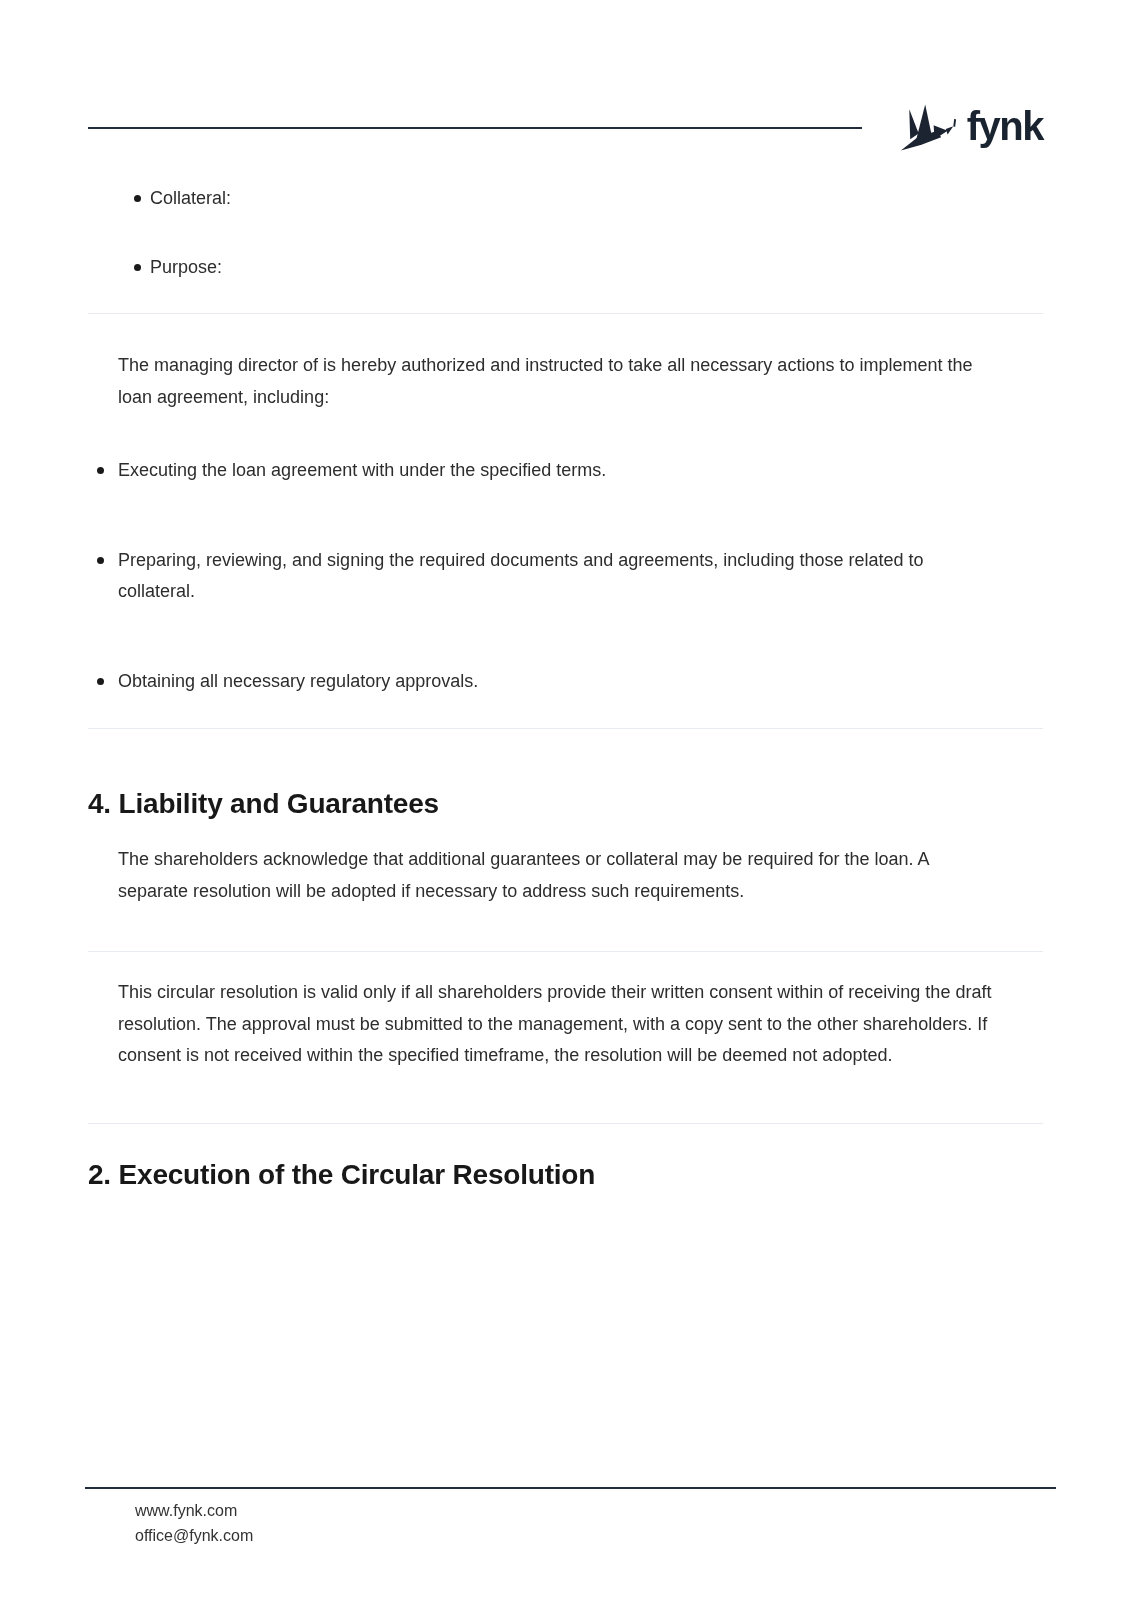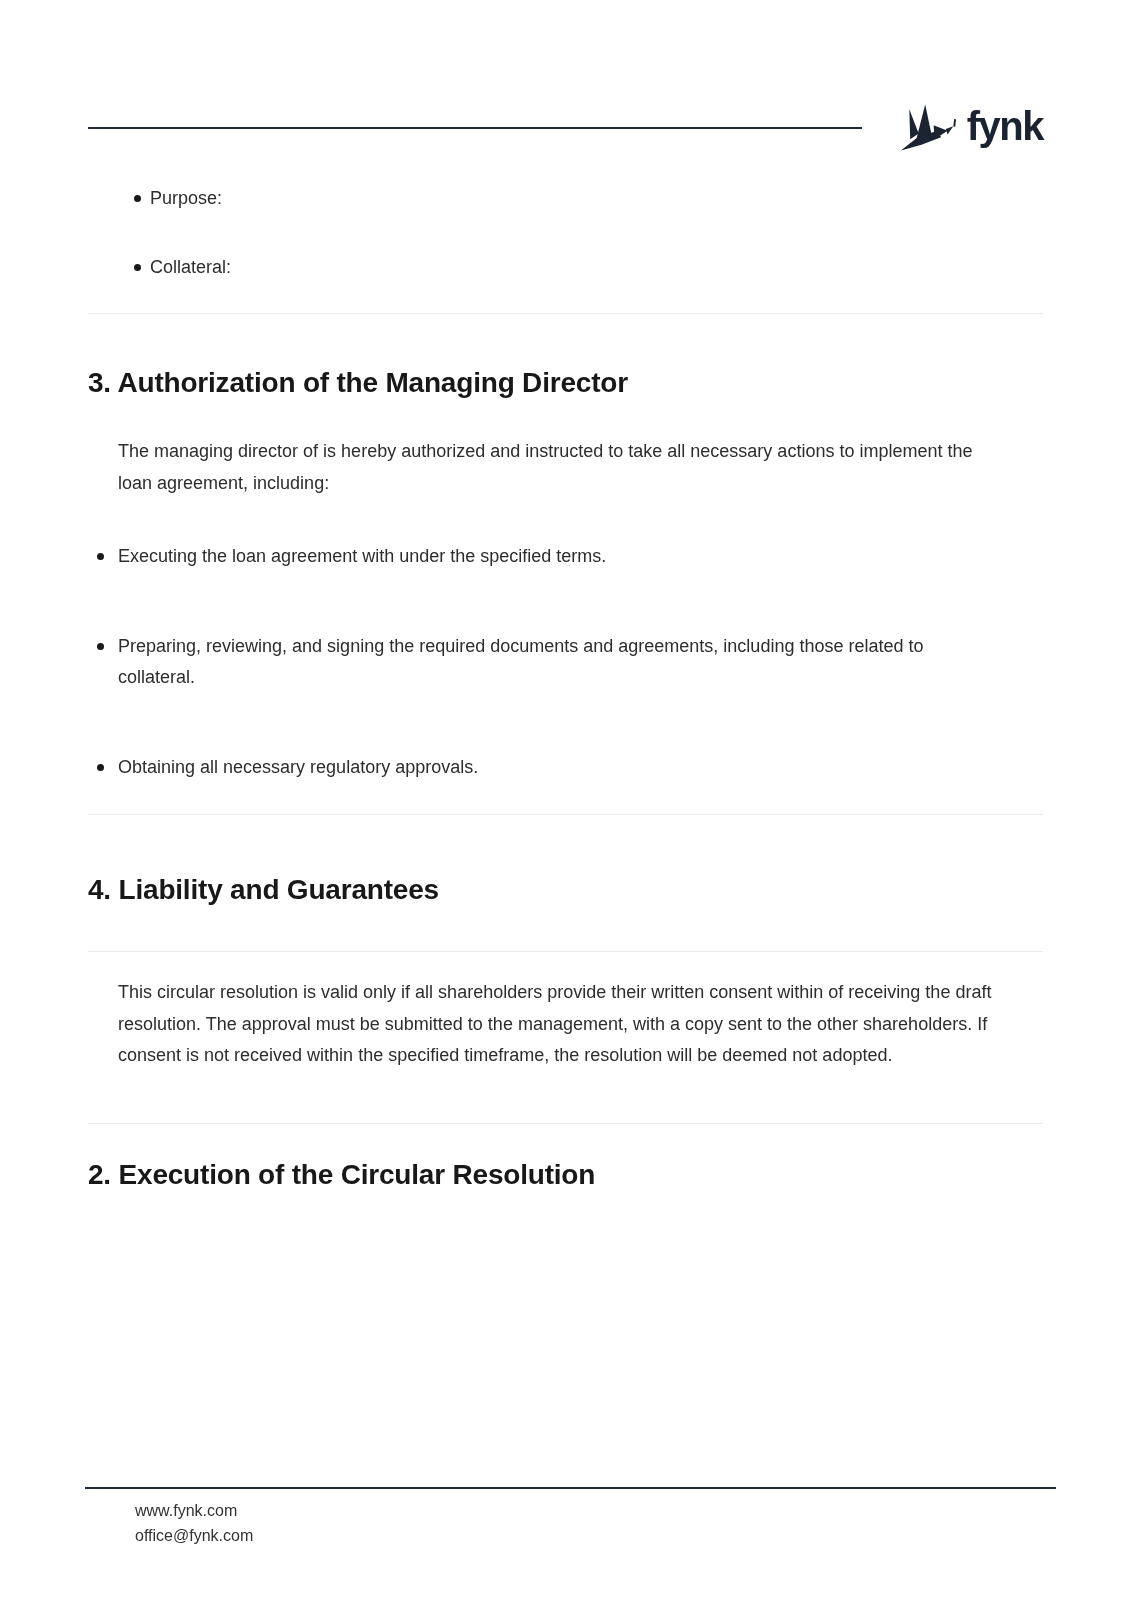--- a/index.html
+++ b/index.html
@@ -169,40 +169,40 @@
             <polygon points="50,27 58,24 52,33"></polygon>
             <polygon points="59,16 61,17 60,25 58,24"></polygon>
           </g>
         </svg>
       </span>
       <span class="wordmark">fynk</span>
     </div>
   </div>
 
   <ul class="top-list">
+    <li>Collateral:</li>
     <li>Purpose:</li>
-    <li>Collateral:</li>
   </ul>
 
   <hr class="divider" id="divider-1">
 
   <section id="sec3">
-    <h2>3. Authorization of the Managing Director</h2>
     <p class="body-text">The managing director of is hereby authorized and instructed to take all necessary actions to implement the loan agreement, including:</p>
     <ul class="sec-list">
       <li>Executing the loan agreement with under the specified terms.</li>
       <li>Preparing, reviewing, and signing the required documents and agreements, including those related to collateral.</li>
       <li>Obtaining all necessary regulatory approvals.</li>
     </ul>
   </section>
 
   <hr class="divider" id="divider-2">
 
   <section id="sec4">
     <h2>4. Liability and Guarantees</h2>
+    <p class="body-text">The shareholders acknowledge that additional guarantees or collateral may be required for the loan. A separate resolution will be adopted if necessary to address such requirements.</p>
   </section>
 
   <hr class="divider" id="divider-3">
 
   <section id="sec5">
     <p class="body-text">This circular resolution is valid only if all shareholders provide their written consent within of receiving the draft resolution. The approval must be submitted to the management, with a copy sent to the other shareholders. If consent is not received within the specified timeframe, the resolution will be deemed not adopted.</p>
   </section>
 
   <hr class="divider" id="divider-4">
 

